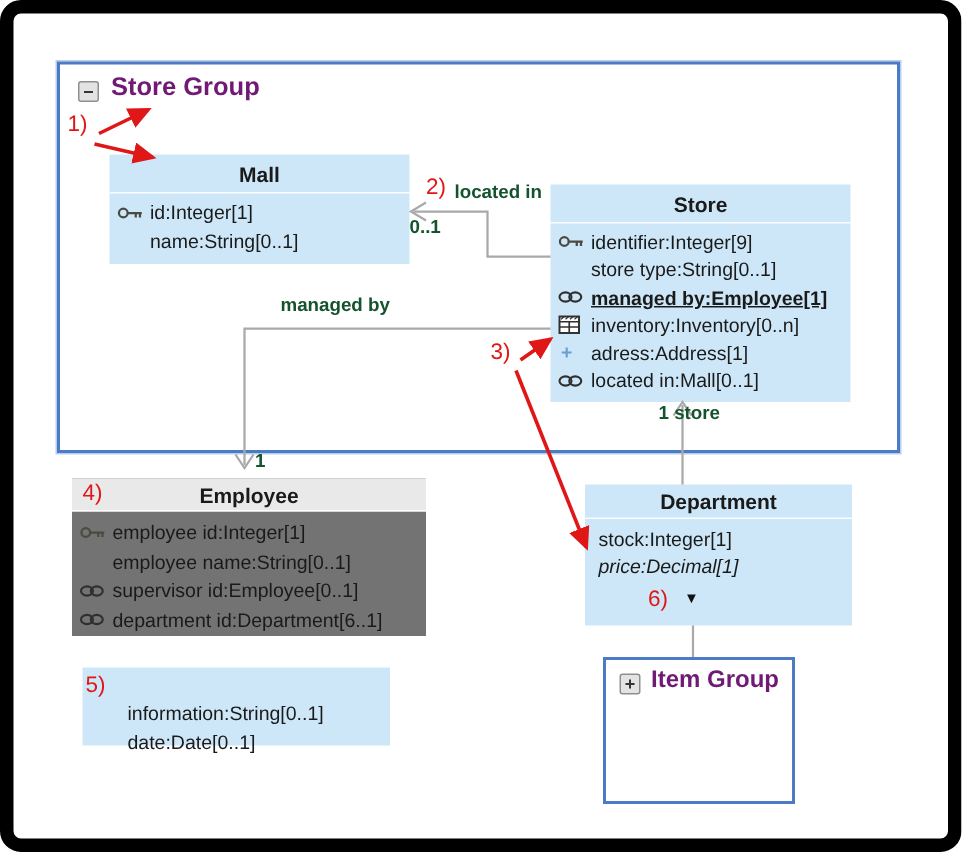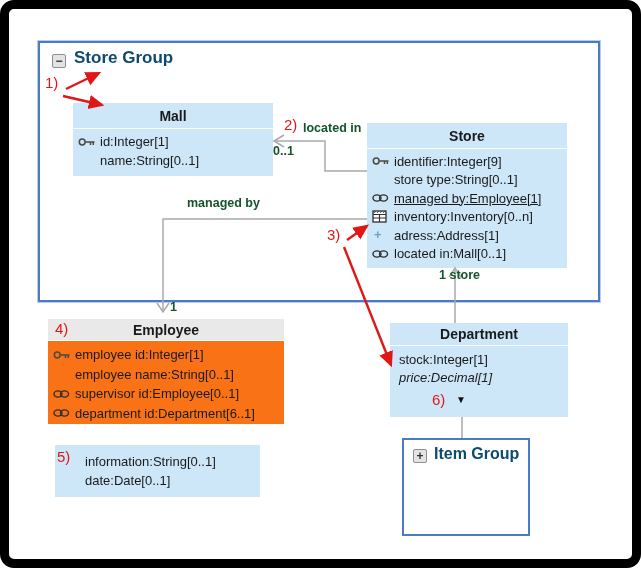--- a/index.html
+++ b/index.html
@@ -3,37 +3,37 @@
 <meta charset="utf-8">
 <style>
   html,body{margin:0;padding:0;background:#ffffff;}
   #stage{position:relative;width:641px;height:568px;font-family:"Liberation Sans",sans-serif;
          -webkit-font-smoothing:antialiased;}
   
   #frame{position:absolute;inset:0;border:9px solid #000;border-radius:14px;background:#fff;box-sizing:border-box;}
 
   
   .group{position:absolute;border:2px solid #4b7bc5;box-shadow:0 0 0 1px #b9cdeb;background:#fff;box-sizing:border-box;}
-  .group-title{position:absolute;font-weight:bold;color:#0c4a6e;white-space:nowrap;}
+  .group-title{position:absolute;font-weight:bold;color:#701a75;white-space:nowrap;}
   .toggle{position:absolute;width:14px;height:14px;background:#e3e3e3;border:1px solid #8f8f8f;border-radius:2px;
           font-size:12px;line-height:12px;text-align:center;color:#333;box-sizing:border-box;font-weight:bold;}
 
   
   .cls{position:absolute;background:#cde7f8;color:#1a1a1a;font-size:13px;box-sizing:border-box;}
   .cls .hdr{display:flex;align-items:center;justify-content:center;font-weight:bold;font-size:14px;
             border-bottom:1px solid rgba(255,255,255,.9);}
   .cls .body{padding-top:3px;}
   .row{display:flex;align-items:center;height:19px;padding-left:5px;white-space:nowrap;}
   .ic{width:22px;flex:0 0 22px;display:flex;align-items:center;justify-content:flex-start;}
   .u{text-decoration:underline;}
   .i{font-style:italic;}
   .plusglyph{color:#6b9fd4;font-weight:bold;font-size:13px;line-height:10px;padding-left:2px;}
 
   
-  .cls.grey{background:#f97316;}
+  .cls.grey{background:#737373;}
   .cls.grey .hdr{background:#e9e9e9;border-bottom:1px solid #ffffff;}
 
   
   .lbl{position:absolute;font-weight:bold;font-size:12.5px;color:#14532d;white-space:nowrap;}
   .red{position:absolute;color:#e01717;font-size:15px;font-weight:normal;white-space:nowrap;}
   .caret{position:absolute;color:#111;font-size:10px;}
   svg.overlay{position:absolute;left:0;top:0;pointer-events:none;}
   .icon-svg{display:block;}
 </style>
 </head>
@@ -75,21 +75,21 @@
               <circle cx="4.2" cy="5" r="2.9" fill="none" stroke="#4a4a40" stroke-width="1.5"></circle>
               <path d="M7.2,5 H16.5 M12.5,5 V8 M15.3,5 V8" fill="none" stroke="#4a4a40" stroke-width="1.5"></path>
             </svg>
         </span>
         <span>identifier:Integer[9]</span>
       </div>
       <div class="row" style="height:18.5px;">
         <span class="ic"></span>
         <span>store type:String[0..1]</span>
       </div>
-      <div class="row" style="height:18.5px;">
+      <div class="row" style="height:18.5px;font-weight:bold;">
         <span class="ic">
           <svg class="icon-svg" width="17" height="10" viewBox="0 0 17 10">
               <ellipse cx="5" cy="5" rx="4" ry="3.1" fill="none" stroke="#2f2f2f" stroke-width="1.4"></ellipse>
               <ellipse cx="11.5" cy="5" rx="4" ry="3.1" fill="none" stroke="#2f2f2f" stroke-width="1.4"></ellipse>
             </svg>
         </span>
         <span class="u">managed by:Employee[1]</span>
       </div>
       <div class="row" style="height:18.5px;">
         <span class="ic">
@@ -167,21 +167,21 @@
       </div>
     </div>
   </div>
 
   <div class="group" style="left:402px;top:438px;width:128px;height:98px;box-shadow:none;">
     <div class="toggle" style="left:9px;top:9px;">+</div>
     <div class="group-title" style="left:30px;top:5px;font-size:16px;">Item Group</div>
   </div>
 
   <div class="cls" style="left:55px;top:445px;width:205px;height:52px;">
-    <div class="body" style="padding-top:7px;">
+    <div class="body" style="padding-top:21px;">
       <div class="row" style="padding-left:30px;">
         <span>information:String[0..1]</span>
       </div>
       <div class="row" style="padding-left:30px;">
         <span>date:Date[0..1]</span>
       </div>
     </div>
   </div>
 
   <svg class="overlay" width="641" height="568" viewBox="0 0 641 568">

